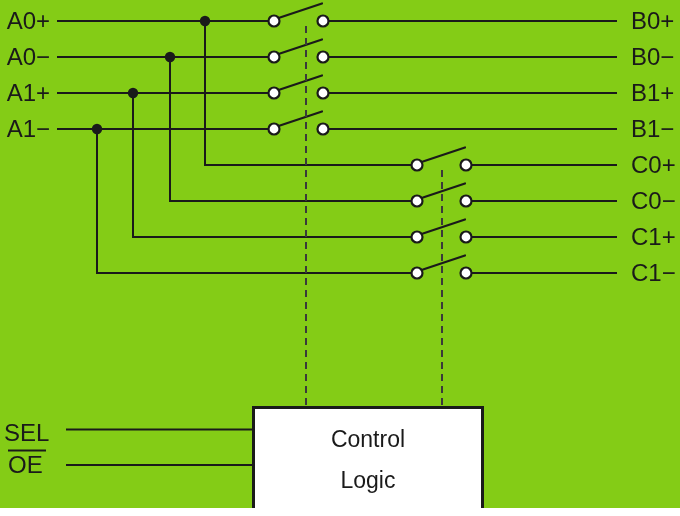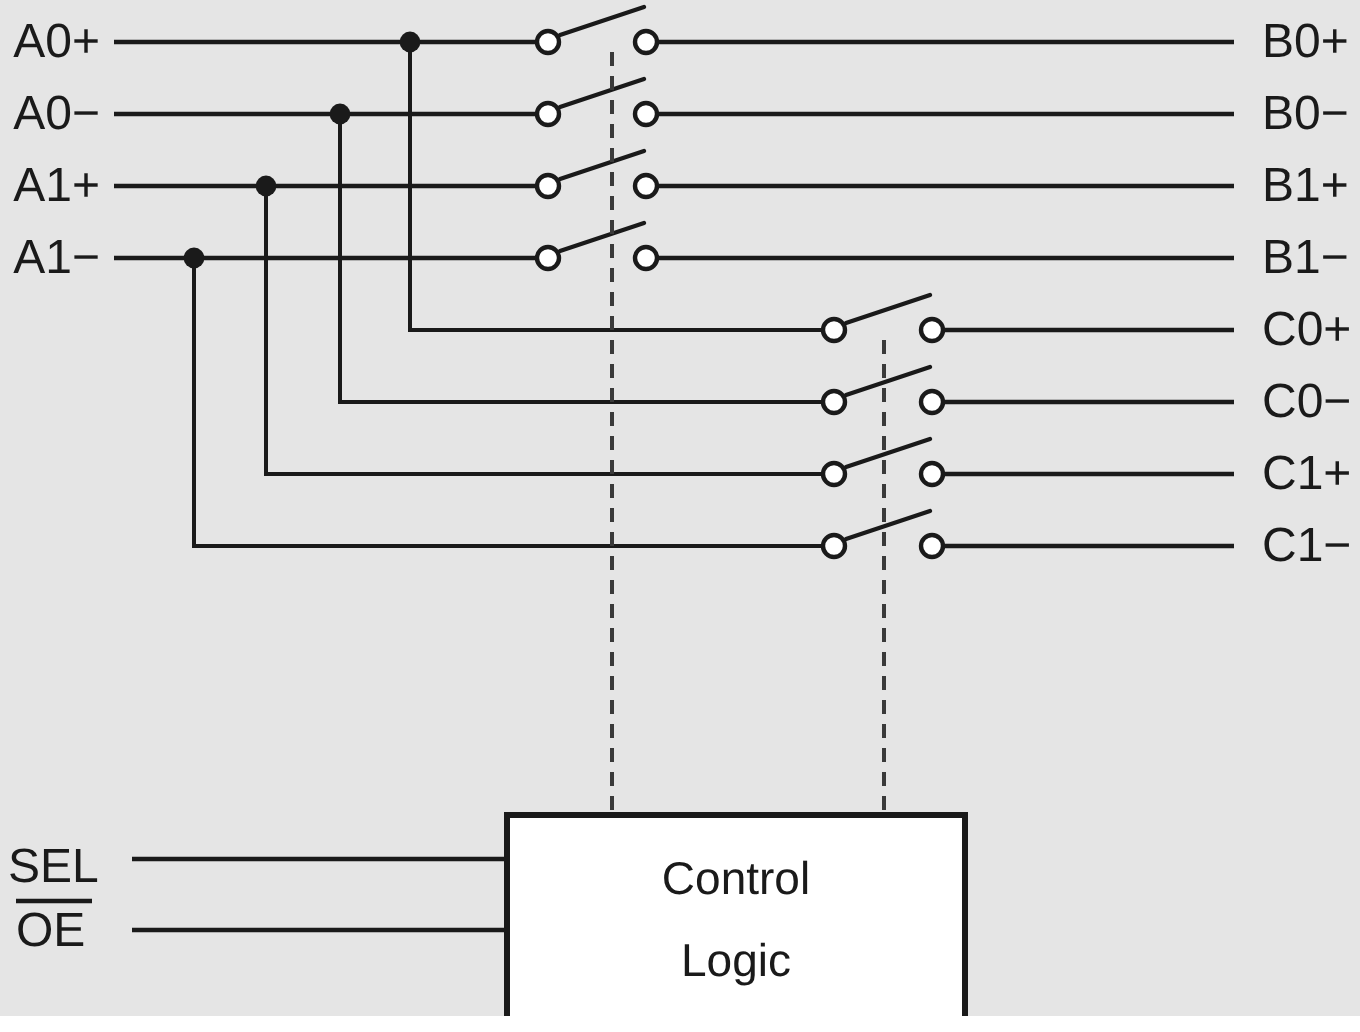--- a/index.html
+++ b/index.html
@@ -4,21 +4,21 @@
 <style>
   html, body {
     margin: 0;
     padding: 0;
     background: #ffffff;
   }
   .stage {
     position: relative;
     width: 680px;
     height: 508px;
-    background: #e5e5e5;
+    background: #84cc16;
     overflow: hidden;
   }
   svg {
     display: block;
   }
   .wire {
     stroke: #1a1a1a;
     stroke-width: 2.2;
     fill: none;
     stroke-linecap: butt;

